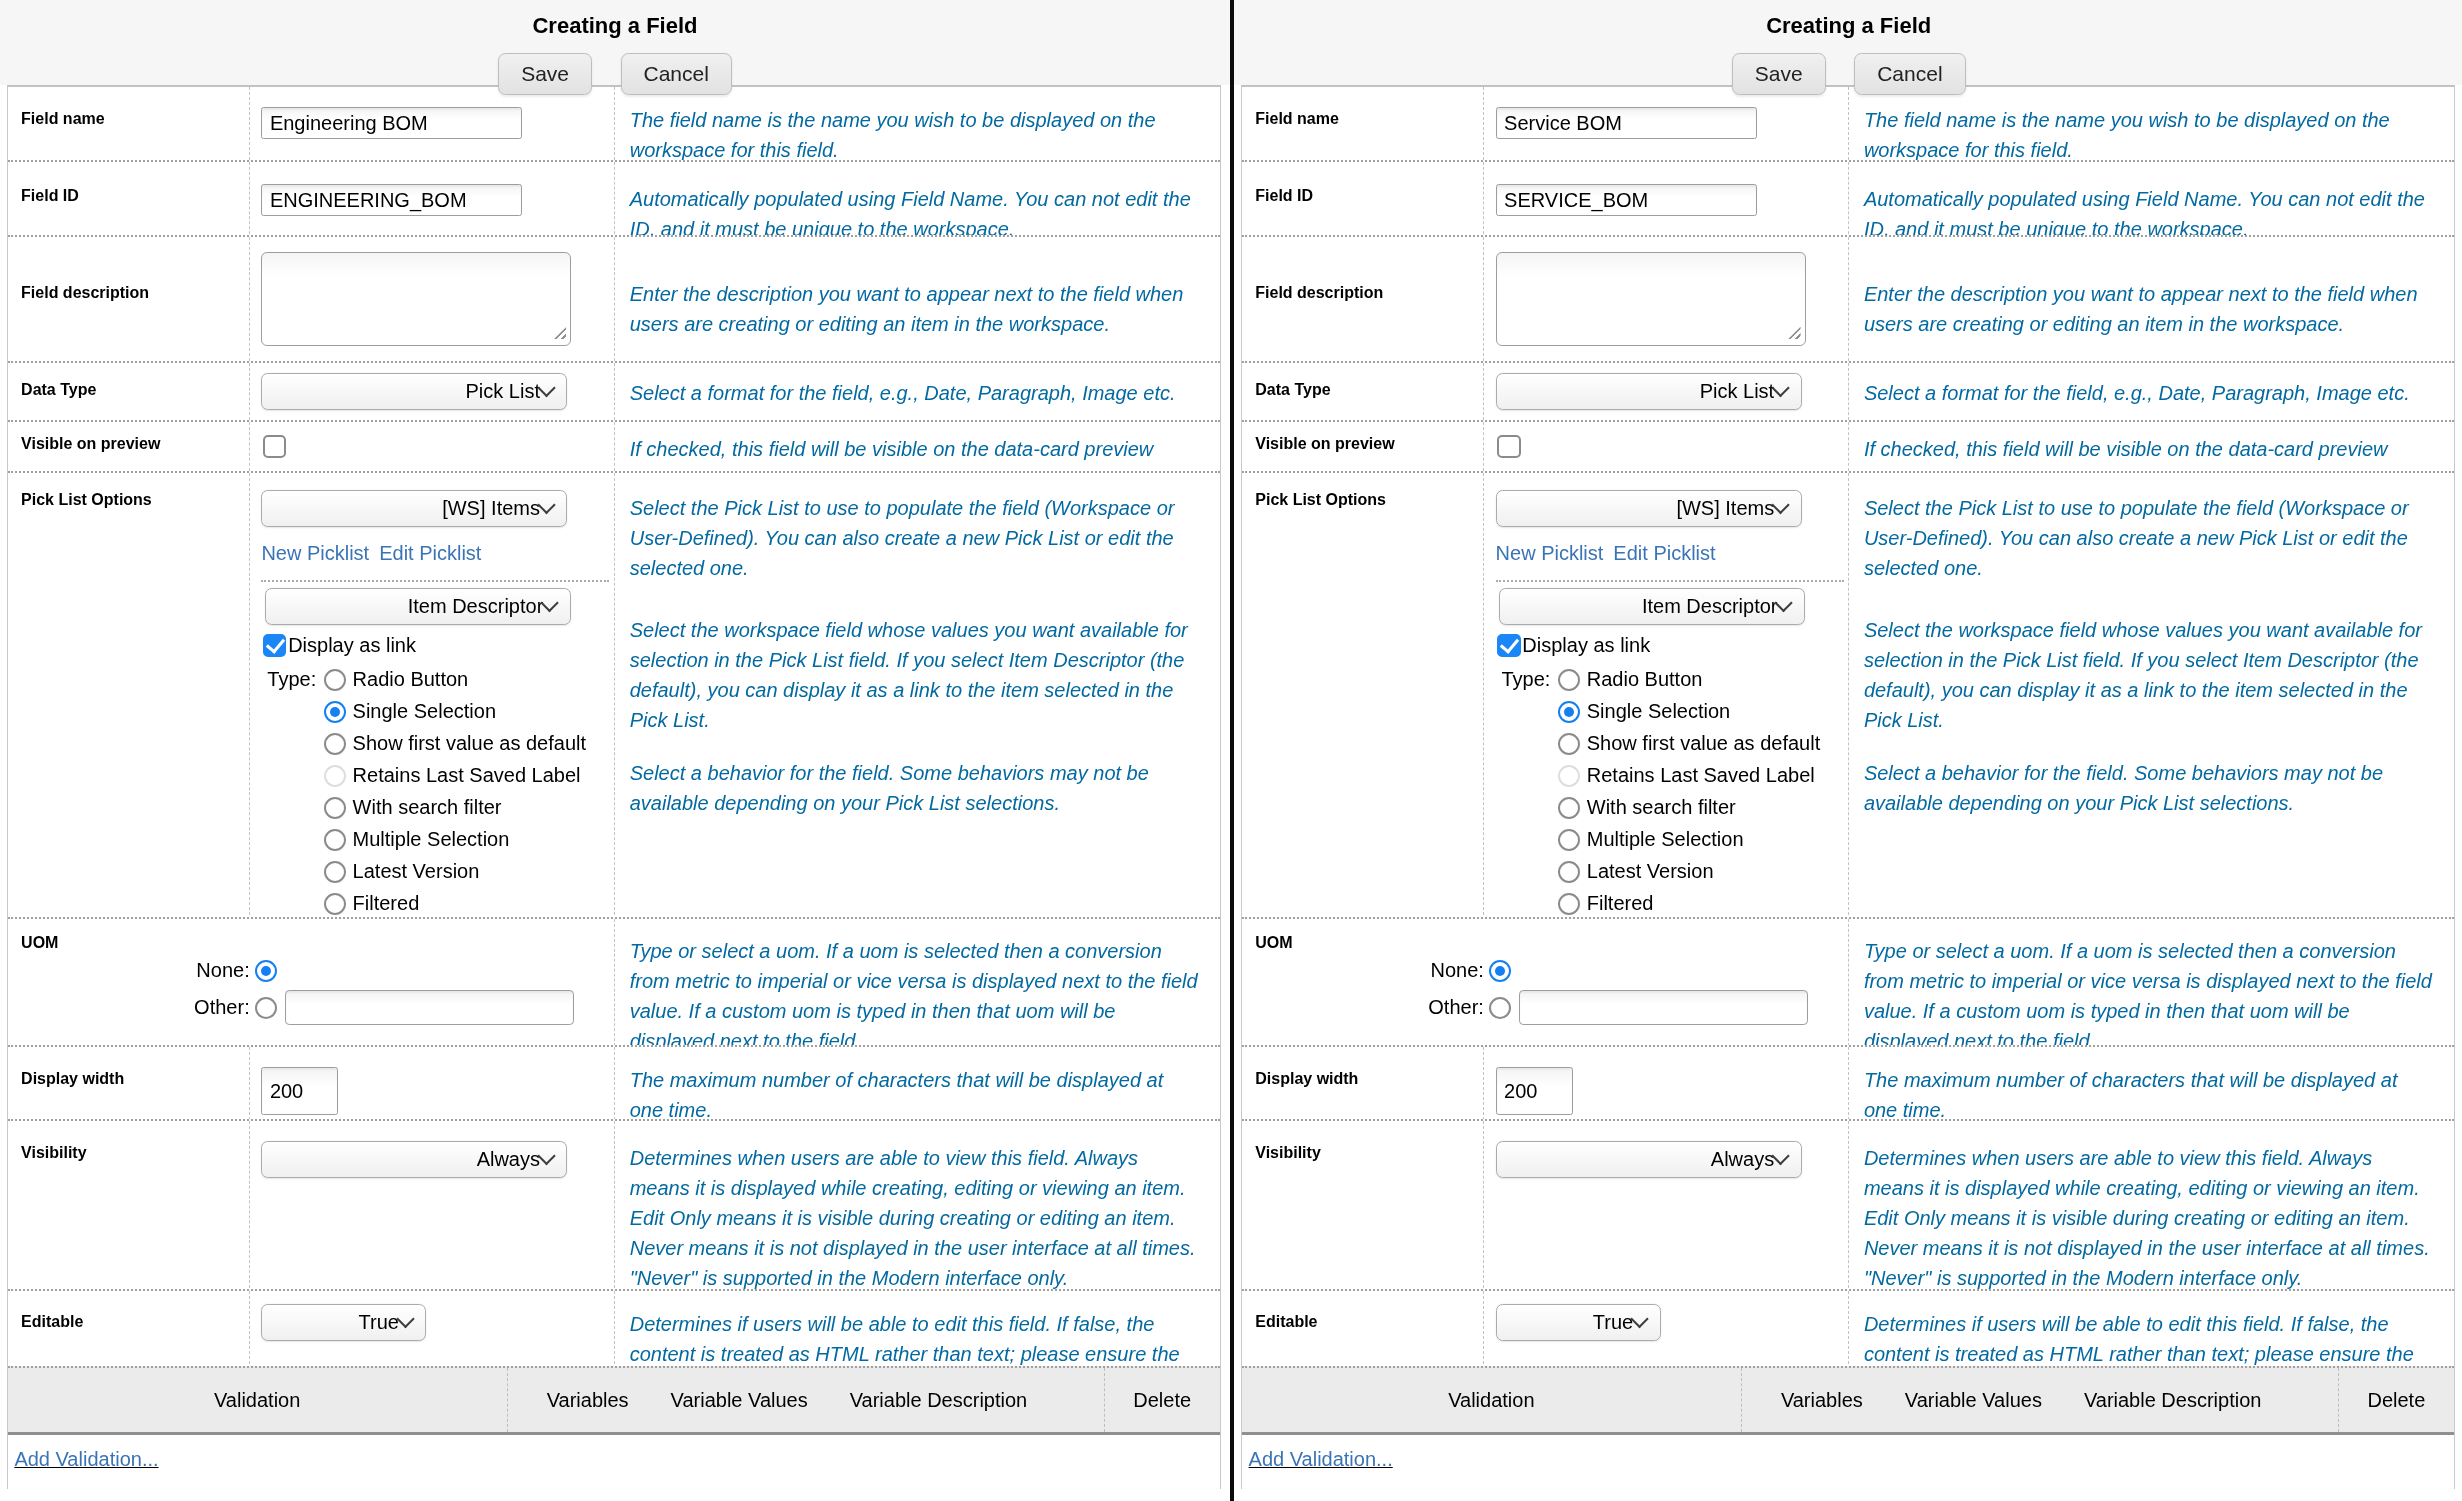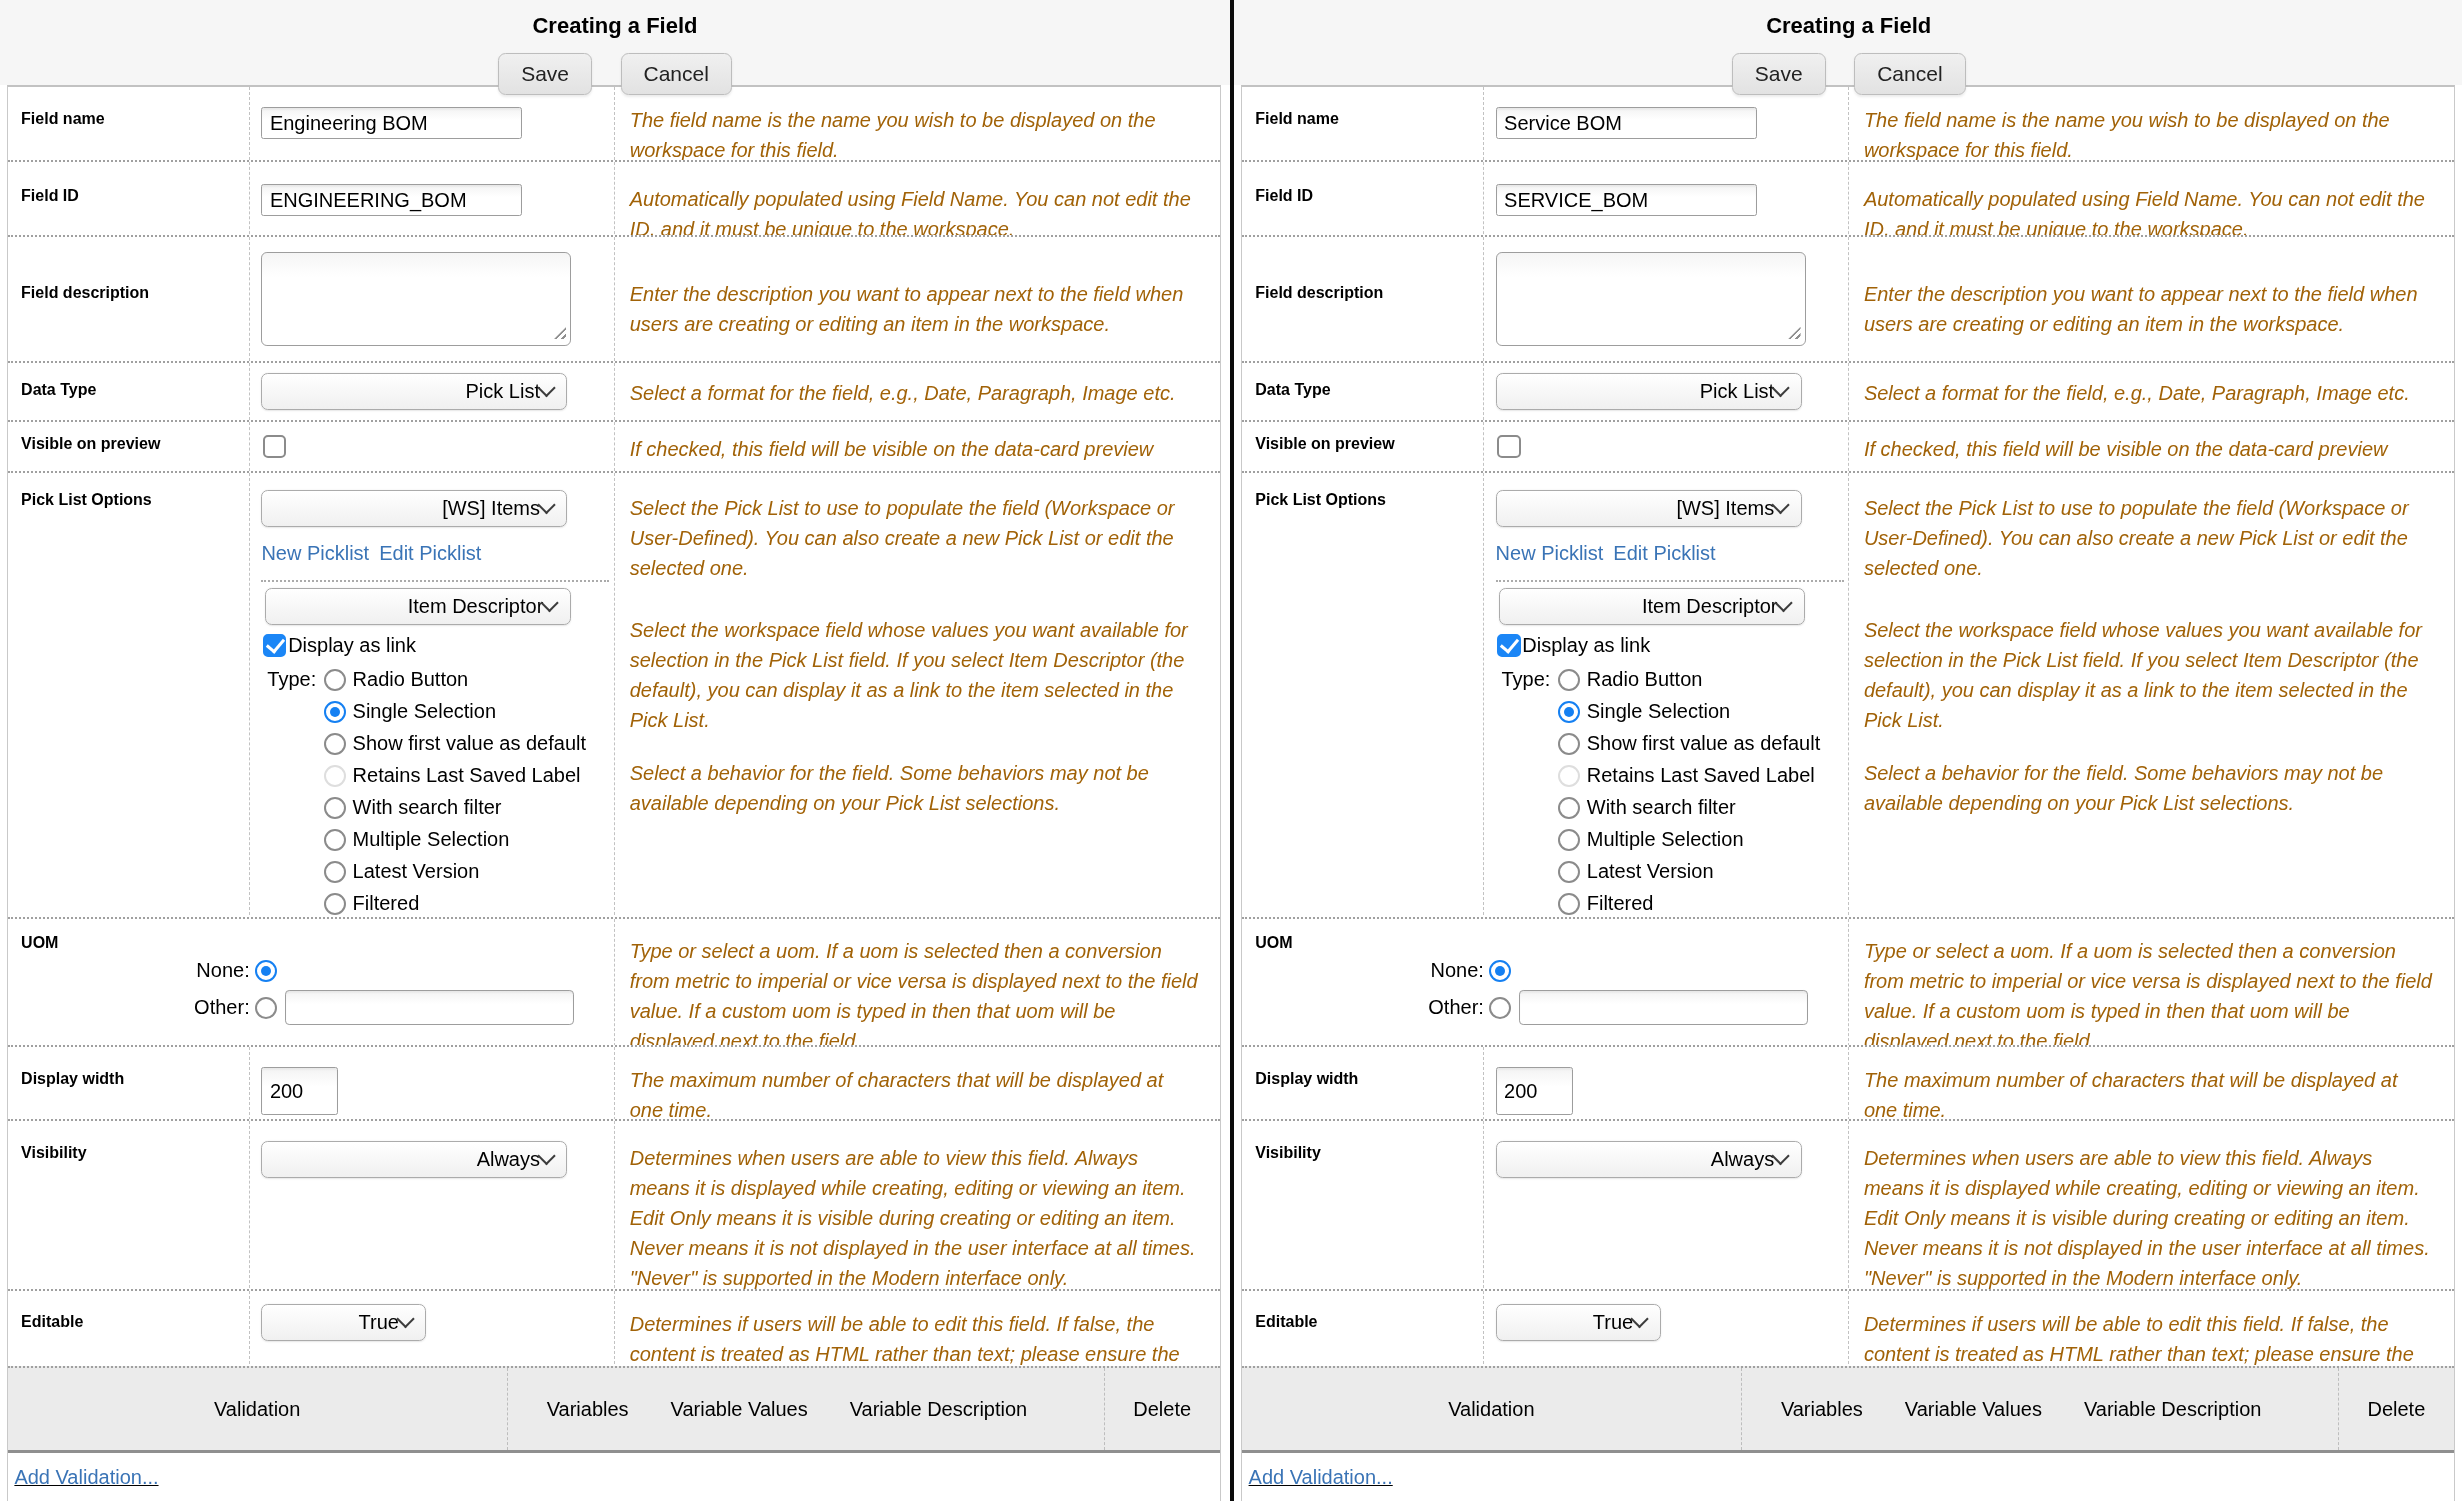--- a/index.html
+++ b/index.html
@@ -19,21 +19,21 @@
   .row{display:grid;grid-template-columns:241px 365px auto;box-sizing:border-box;overflow:hidden;}
   .row + .row{border-top:2.5px dotted #a0a0a0;}
   .row > div + div{border-left:1.7px dashed #c2c2c2;}
   .r1{height:73px;} .r2{height:75px;} .r3{height:126px;} .r4{height:59px;} .r5{height:51px;}
   .r6{height:446px;} .r7{height:128px;grid-template-columns:606px auto;} .r8{height:74px;}
   .r9{height:170px;} .r10{height:77px;}
   .lab{font-weight:bold;font-size:16px;padding-left:13.4px;box-sizing:border-box;}
   .r1 .lab{padding-top:23.4px;} .r2 .lab{padding-top:25px;} .r3 .lab{padding-top:47px;}
   .r4 .lab{padding-top:18.4px;} .r5 .lab{padding-top:13.4px;} .r6 .lab{padding-top:18.4px;}
   .r8 .lab{padding-top:23.4px;} .r9 .lab{padding-top:23.4px;} .r10 .lab{padding-top:22px;}
-  .help{font-style:italic;color:#a16207;font-size:20px;line-height:30px;
+  .help{font-style:italic;color:#0369a1;font-size:20px;line-height:30px;
     padding:0 22px 0 15px;box-sizing:border-box;}
   .r1 .help{padding-top:18.4px;} .r2 .help{padding-top:22px;} .r3 .help{padding-top:42px;}
   .r4 .help{padding-top:15px;} .r5 .help{padding-top:11.7px;} .r7 .help{padding-top:16.7px;}
   .r8 .help{padding-top:18.4px;} .r9 .help{padding-top:22px;} .r10 .help{padding-top:18.4px;}
   .helps{padding-top:20px;}
   .helps p{margin:0;}
   .helps p.hp2{margin-top:32px;} .helps p.hp3{margin-top:23.4px;}
   .ti{box-sizing:border-box;height:32px;width:261px;border:1.7px solid #9d9d9d;border-radius:2.5px;
     font-size:20px;font-family:inherit;padding:0 7.5px;color:#000;
     background:linear-gradient(#f3f3f3,#ffffff 40%);box-shadow:inset 0 1.7px 1.7px rgba(0,0,0,.05);outline:none;}
@@ -76,21 +76,21 @@
   .typerow{display:grid;grid-template-columns:57px 25px auto;align-items:center;height:32px;
     margin-left:17.6px;font-size:20px;}
   .typerow .radlab{margin-left:3.3px;}
   .uomcell{position:relative;}
   .uomcell .lab{position:absolute;top:15px;left:13.4px;padding:0;}
   .uomlines{padding-top:33px;}
   .uomline{display:grid;grid-template-columns:247px 30px auto;align-items:center;height:37px;font-size:20px;}
   .uomline .uomlab{text-align:right;padding-right:5px;}
   .uomother{width:289px;height:35px;border-radius:4.2px;}
   .dwinput{width:77px;height:48px;margin:20px 0 0 11.7px;}
-  .vhead{display:grid;grid-template-columns:499px 598px auto;height:87px;background:#ebebeb;
+  .vhead{display:grid;grid-template-columns:499px 598px auto;height:69px;background:#ebebeb;
     border-top:2.5px dotted #a0a0a0;border-bottom:3.3px solid #8f8f8f;box-sizing:border-box;font-size:20px;}
   .vhead .vh{display:flex;align-items:center;justify-content:center;}
   .vmid{display:flex;align-items:center;gap:42px;padding-left:39px;
     border-left:1.7px dashed #bdbdbd;border-right:1.7px dashed #bdbdbd;}
   .vadd{height:54px;padding:13.4px 0 0 6.7px;box-sizing:border-box;text-decoration:underline;}
 </style>
 </head>
 <body>
 
 <div class="panel" id="panel-0">

